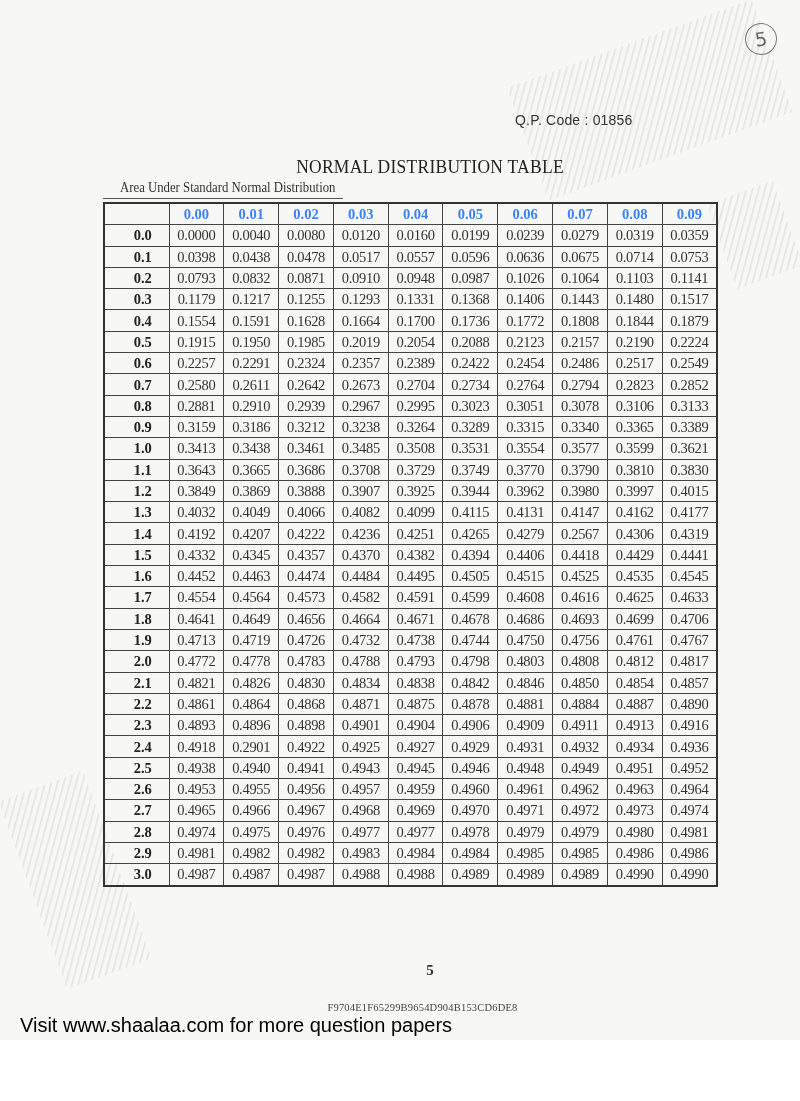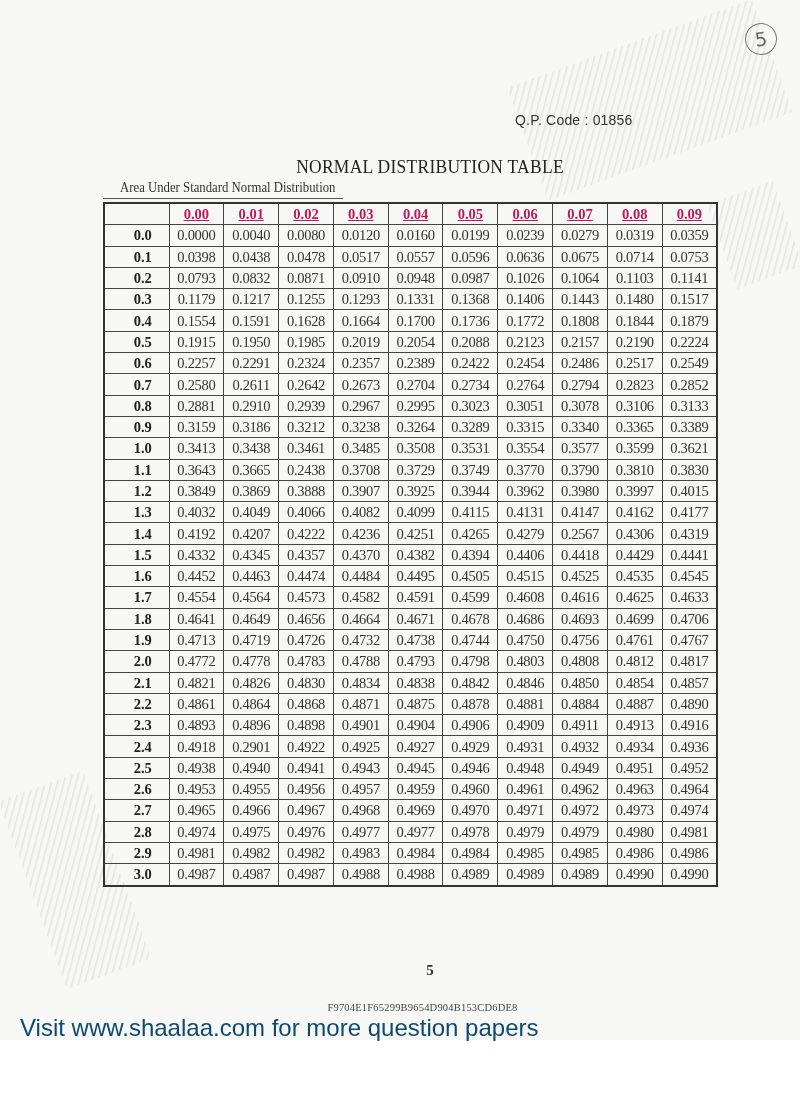--- a/index.html
+++ b/index.html
@@ -47,39 +47,39 @@
     position: absolute; left: 103px; top: 202px; width: 615px;
     border-collapse: collapse; table-layout: fixed;
     border: 2px solid #333;
     font-size: 14.5px;
   }
   table.ndt th, table.ndt td {
     border: 1px solid #444; height: 20.3px; padding: 0;
     text-align: center; vertical-align: middle; line-height: 20px;
     white-space: nowrap; overflow: hidden;
   }
-  table.ndt th { font-weight: bold; color: #be185d; text-decoration: underline; }
+  table.ndt th { font-weight: bold; color: #3b82f6; }
   table.ndt td.z { font-weight: bold; text-align: center; padding-left: 12px; }
   table.ndt td.v { color: #333; letter-spacing: -0.3px; }
   col.zcol { width: 65px; }
   .page-num {
     position: absolute; left: 0; width: 860px; top: 962px; text-align: center;
     font-size: 15px; font-weight: bold; color: #333;
   }
   .hash-code {
     position: absolute; left: 0; width: 845px; top: 1002px; text-align: center;
     font-size: 10.5px; color: #444; letter-spacing: 0.2px;
   }
   .footer-bar {
     position: absolute; left: 0; top: 1040px; width: 800px; height: 61px; background: #ffffff;
   }
   .footer-text {
     position: absolute; left: 20px; top: 1014px;
     font-family: "Liberation Sans", "DejaVu Sans", sans-serif;
-    font-size: 24px; color: #0c4a6e;
+    font-size: 20px; color: #000000;
   }
 </style>
 </head>
 <body>
 
 <div class="page-bg"></div>
 <div class="watermark-band" style="left:520px;top:40px;width:260px;height:120px;transform:rotate(-20deg);"></div>
 <div class="watermark-band" style="left:30px;top:780px;width:90px;height:200px;transform:rotate(-20deg);"></div>
 <div class="watermark-band" style="left:720px;top:190px;width:70px;height:90px;transform:rotate(-20deg);"></div>
 
@@ -260,21 +260,21 @@
         <td class="v">0.3531</td>
         <td class="v">0.3554</td>
         <td class="v">0.3577</td>
         <td class="v">0.3599</td>
         <td class="v">0.3621</td>
       </tr>
       <tr>
         <td class="z">1.1</td>
         <td class="v">0.3643</td>
         <td class="v">0.3665</td>
-        <td class="v">0.2438</td>
+        <td class="v">0.3686</td>
         <td class="v">0.3708</td>
         <td class="v">0.3729</td>
         <td class="v">0.3749</td>
         <td class="v">0.3770</td>
         <td class="v">0.3790</td>
         <td class="v">0.3810</td>
         <td class="v">0.3830</td>
       </tr>
       <tr>
         <td class="z">1.2</td>

